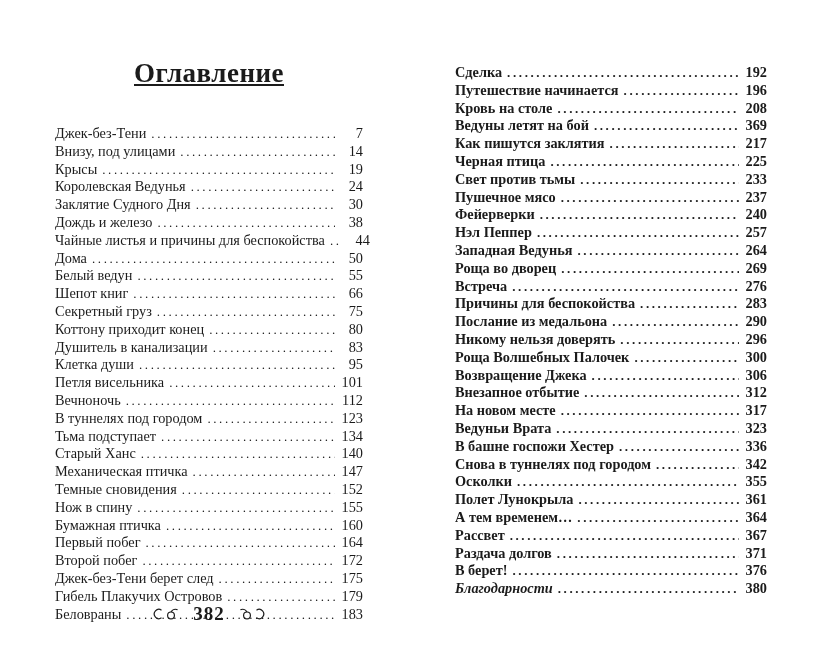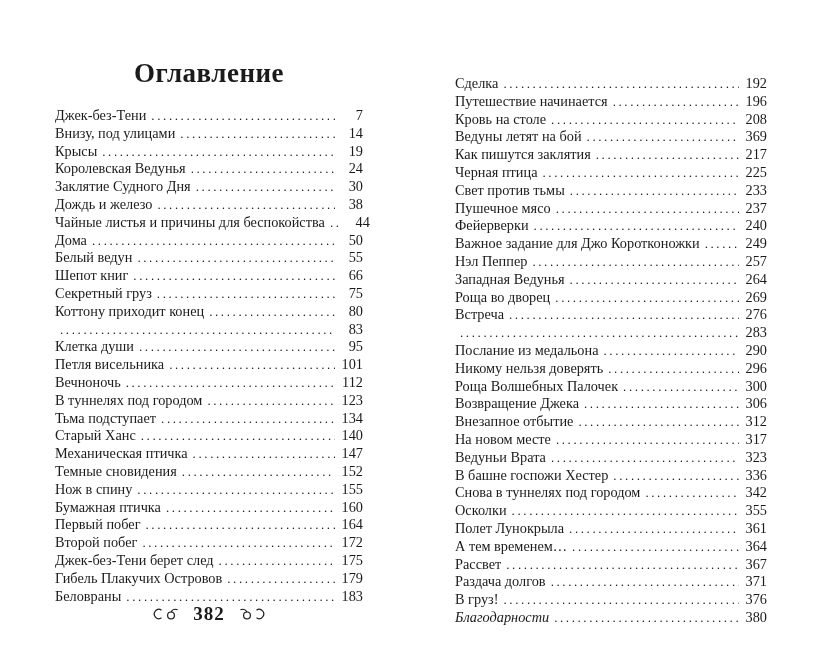--- a/index.html
+++ b/index.html
@@ -7,27 +7,28 @@
     width: 820px;
     height: 656px;
     background: #ffffff;
     color: #1b1b1b;
     font-family: "Liberation Serif", "DejaVu Serif", serif;
     position: relative;
     overflow: hidden;
   }
   .col { position: absolute; }
   .col-left  { left: 55px;  top: 58px; width: 308px; }
-  .col-right { left: 455px; top: 75px; width: 312px; }
+  .col-right { left: 455px; top: 64px; width: 312px; font-weight: bold; }
   .title {
     font-size: 27px;
     font-weight: bold;
     text-align: center;
     letter-spacing: 0.5px;
-    margin: 0 0 18px 0;
+    margin: 0 0 36px 0;
+    text-decoration: underline;
   }
   .entries { display: block; }
   .entry {
     display: flex;
     align-items: baseline;
     font-size: 14.3px;
     line-height: 16.8px;
     white-space: nowrap;
   }
   .t { flex: 0 0 auto; }
@@ -129,20 +130,21 @@
           <span class="t">Секретный груз</span>
           <span class="leader"></span>
           <span class="num">75</span>
         </div>
         <div class="entry">
           <span class="t">Коттону приходит конец</span>
           <span class="leader"></span>
           <span class="num">80</span>
         </div>
         <div class="entry">
+          <span class="t">Душитель в канализации</span>
           <span class="leader"></span>
           <span class="num">83</span>
         </div>
         <div class="entry">
           <span class="t">Клетка души</span>
           <span class="leader"></span>
           <span class="num">95</span>
         </div>
         <div class="entry">
           <span class="t">Петля висельника</span>
@@ -259,45 +261,41 @@
           <span class="t">Пушечное мясо</span>
           <span class="leader"></span>
           <span class="num">237</span>
         </div>
         <div class="entry">
           <span class="t">Фейерверки</span>
           <span class="leader"></span>
           <span class="num">240</span>
         </div>
         <div class="entry">
-          <span class="t">Важное задание для Джо Коротконожки</span>
-          <span class="leader"></span>
-          <span class="num">249</span>
-        </div>
-        <div class="entry">
           <span class="t">Нэл Пеппер</span>
           <span class="leader"></span>
           <span class="num">257</span>
         </div>
         <div class="entry">
           <span class="t">Западная Ведунья</span>
           <span class="leader"></span>
           <span class="num">264</span>
         </div>
         <div class="entry">
           <span class="t">Роща во дворец</span>
           <span class="leader"></span>
           <span class="num">269</span>
         </div>
         <div class="entry">
           <span class="t">Встреча</span>
           <span class="leader"></span>
           <span class="num">276</span>
         </div>
         <div class="entry">
+          <span class="t">Причины для беспокойства</span>
           <span class="leader"></span>
           <span class="num">283</span>
         </div>
         <div class="entry">
           <span class="t">Послание из медальона</span>
           <span class="leader"></span>
           <span class="num">290</span>
         </div>
         <div class="entry">
           <span class="t">Никому нельзя доверять</span>
@@ -358,21 +356,21 @@
           <span class="t">Рассвет</span>
           <span class="leader"></span>
           <span class="num">367</span>
         </div>
         <div class="entry">
           <span class="t">Раздача долгов</span>
           <span class="leader"></span>
           <span class="num">371</span>
         </div>
         <div class="entry">
-          <span class="t">В груз!</span>
+          <span class="t">В берет!</span>
           <span class="leader"></span>
           <span class="num">376</span>
         </div>
         <div class="entry italic">
           <span class="t">Благодарности</span>
           <span class="leader"></span>
           <span class="num">380</span>
         </div>
       </div>
   </div>

